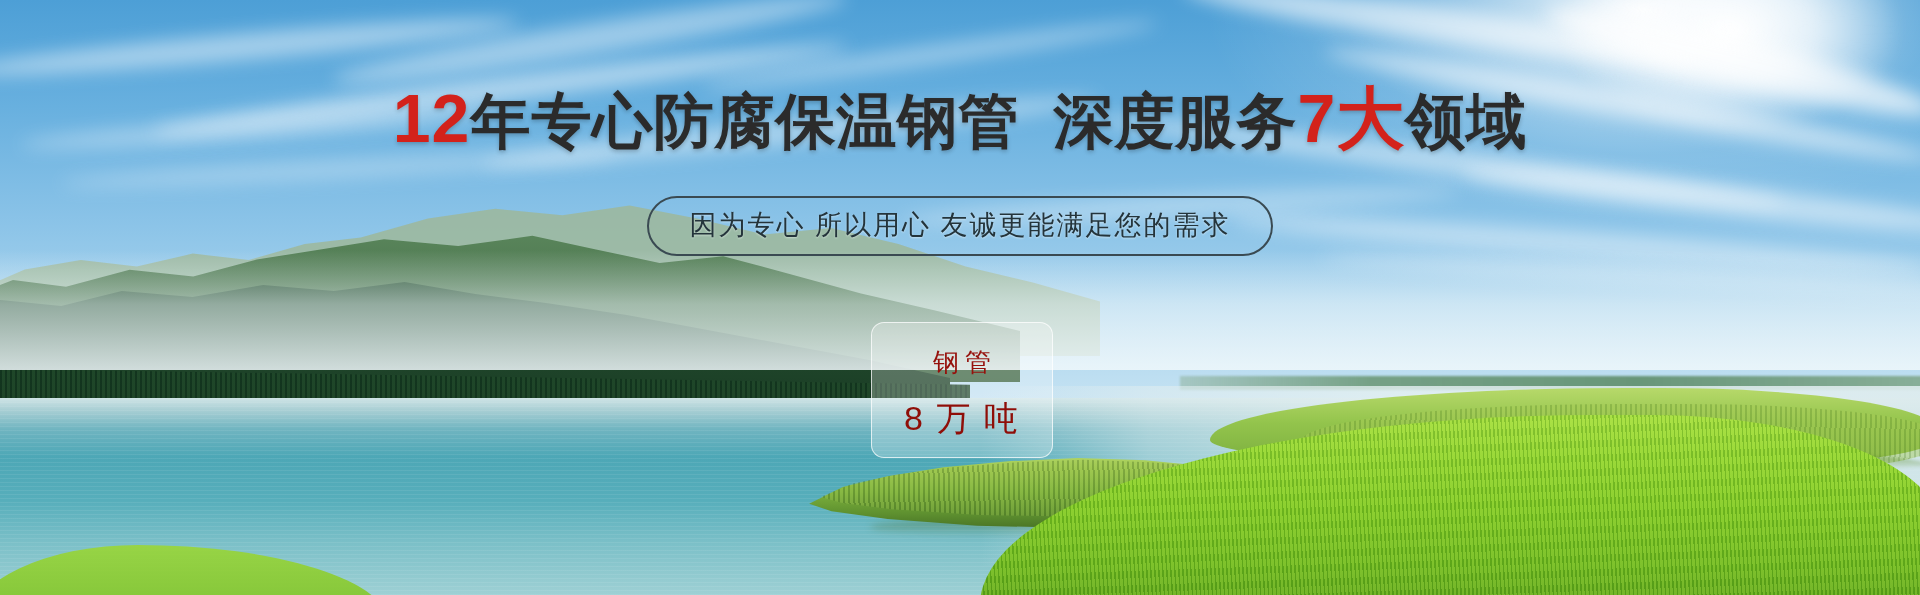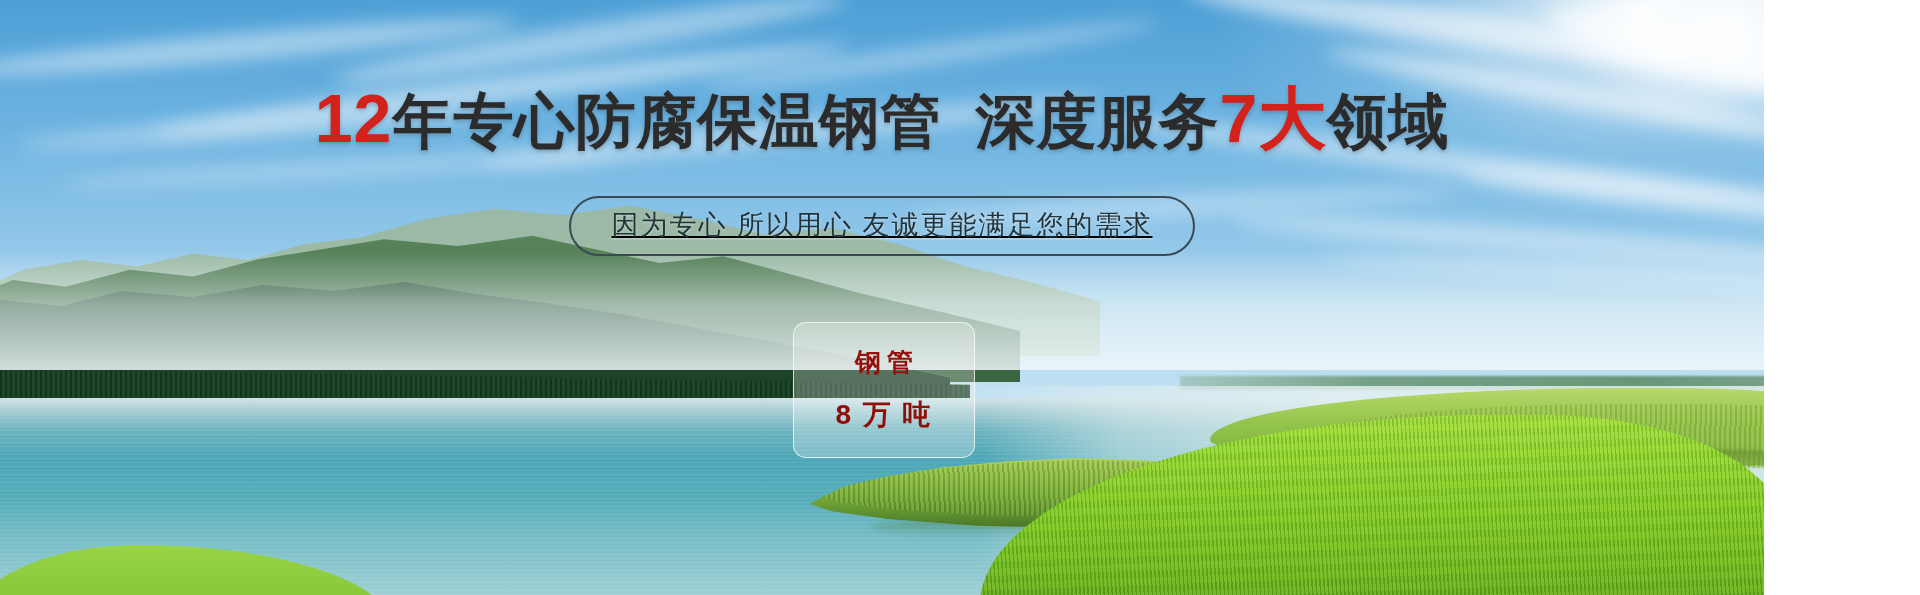--- a/index.html
+++ b/index.html
@@ -5,21 +5,21 @@
 <style>
   html, body {
     margin: 0;
     padding: 0;
     background: #ffffff;
   }
   * { box-sizing: border-box; }
 
   .banner {
     position: relative;
-    width: 1764px;
+    width: 1920px;
     height: 595px;
     overflow: hidden;
     font-family: "Liberation Sans", "DejaVu Sans", sans-serif;
     user-select: none;
   }
 
   
   .sky {
     position: absolute;
     inset: 0;
@@ -325,21 +325,20 @@
     width: 34px;
   }
 
   
   .subtitle-wrap {
     position: absolute;
     top: 196px;
     left: 0; right: 0;
     display: flex;
     justify-content: center;
-    text-decoration: underline;
   }
   .subtitle {
     display: inline-block;
     padding: 9px 40px 11px;
     border: 2px solid #3a4a52;
     border-radius: 32px;
     font-size: 27px;
     font-weight: 400;
     letter-spacing: 2px;
     color: #24343b;
@@ -348,21 +347,20 @@
   }
 
   
   .cards {
     position: absolute;
     top: 322px;
     left: 4px; right: 0;
     display: flex;
     justify-content: center;
     gap: 27px;
-    font-weight: bold;
   }
   .card {
     width: 182px;
     height: 136px;
     border: 1px solid rgba(255,255,255,0.72);
     border-radius: 13px;
     background: rgba(255,255,255,0.26);
     display: flex;
     flex-direction: column;
     align-items: center;
@@ -372,21 +370,21 @@
   .card-label {
     font-size: 26px;
     letter-spacing: 6px;
     text-indent: 6px;
     color: #96100b;
     line-height: 1;
     margin-bottom: 26px;
     white-space: nowrap;
   }
   .card-value {
-    font-size: 28px;
+    font-size: 34px;
     letter-spacing: 2px;
     color: #8f0e08;
     line-height: 1;
     white-space: nowrap;
   }
   .card-value sup {
     font-size: 0.56em;
     vertical-align: super;
     line-height: 0;
   }

